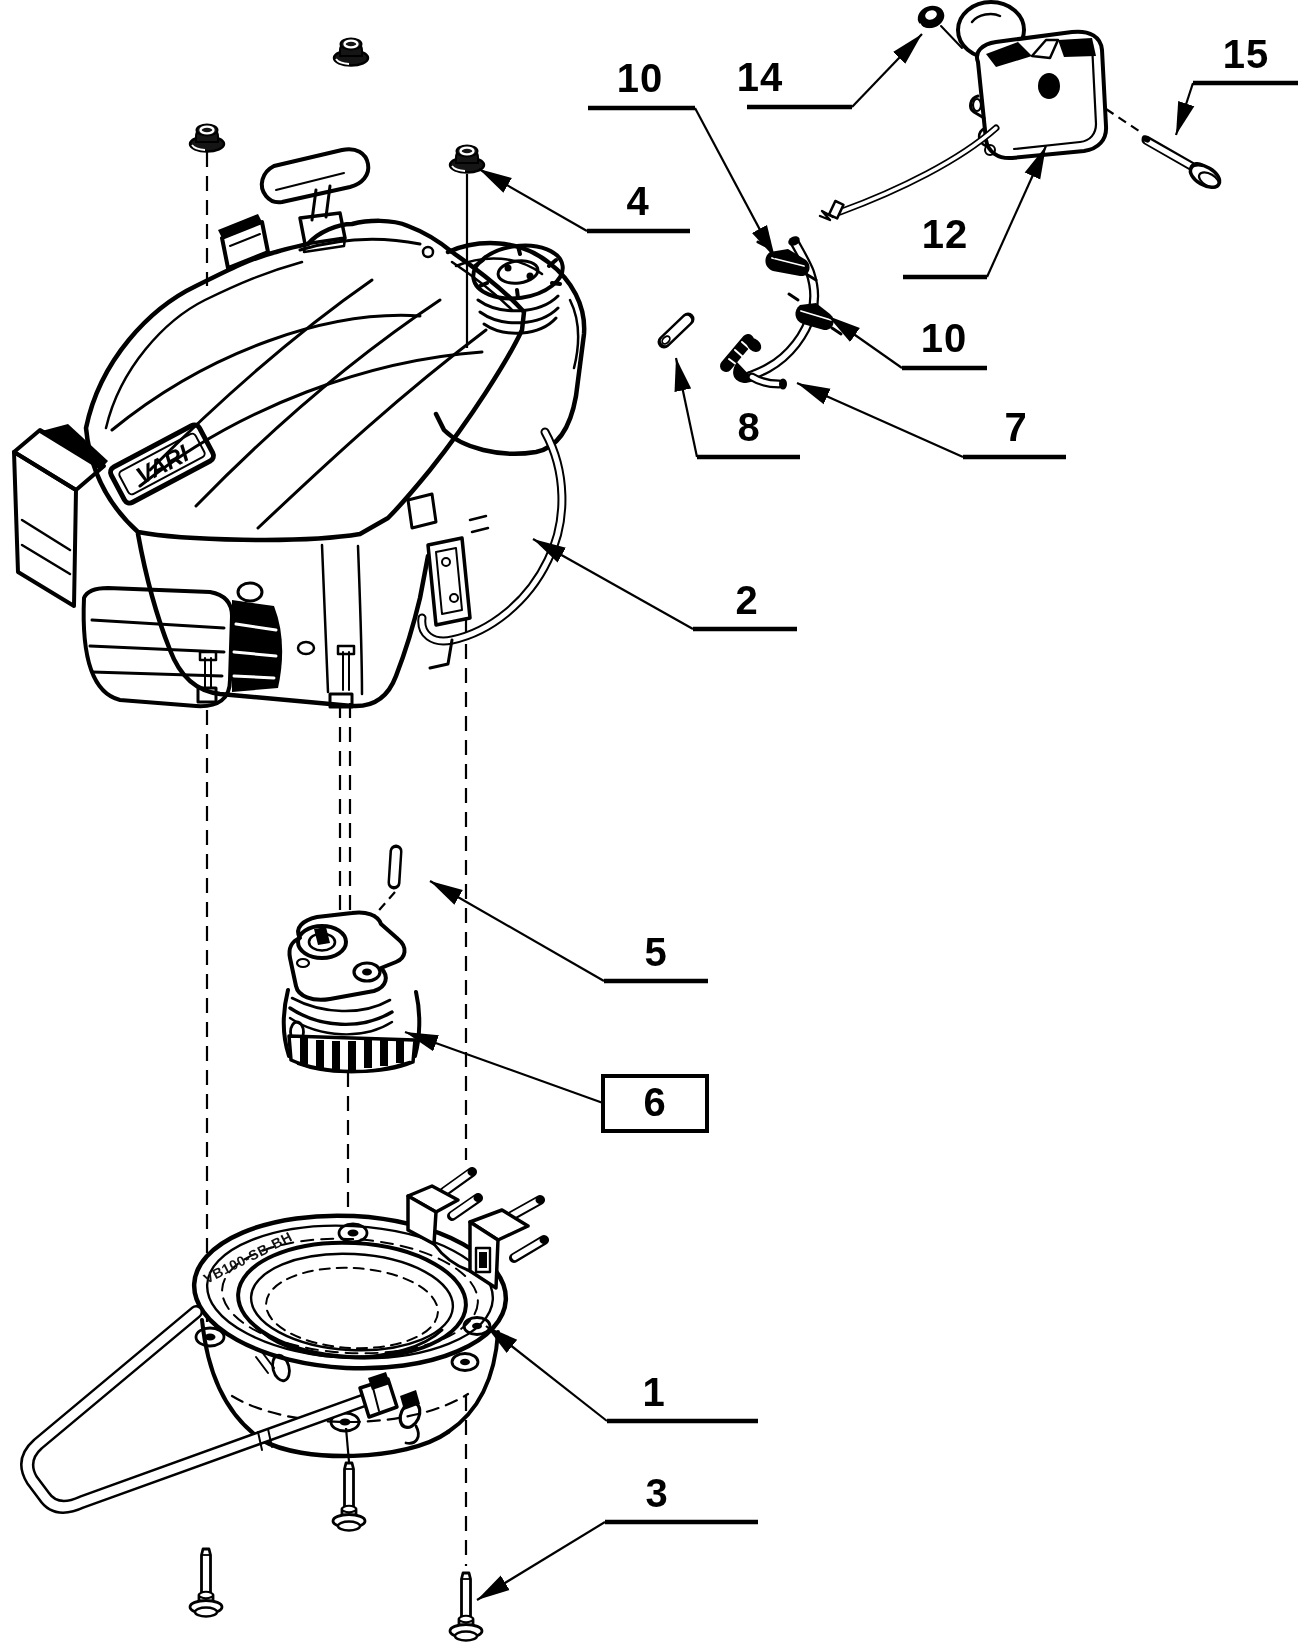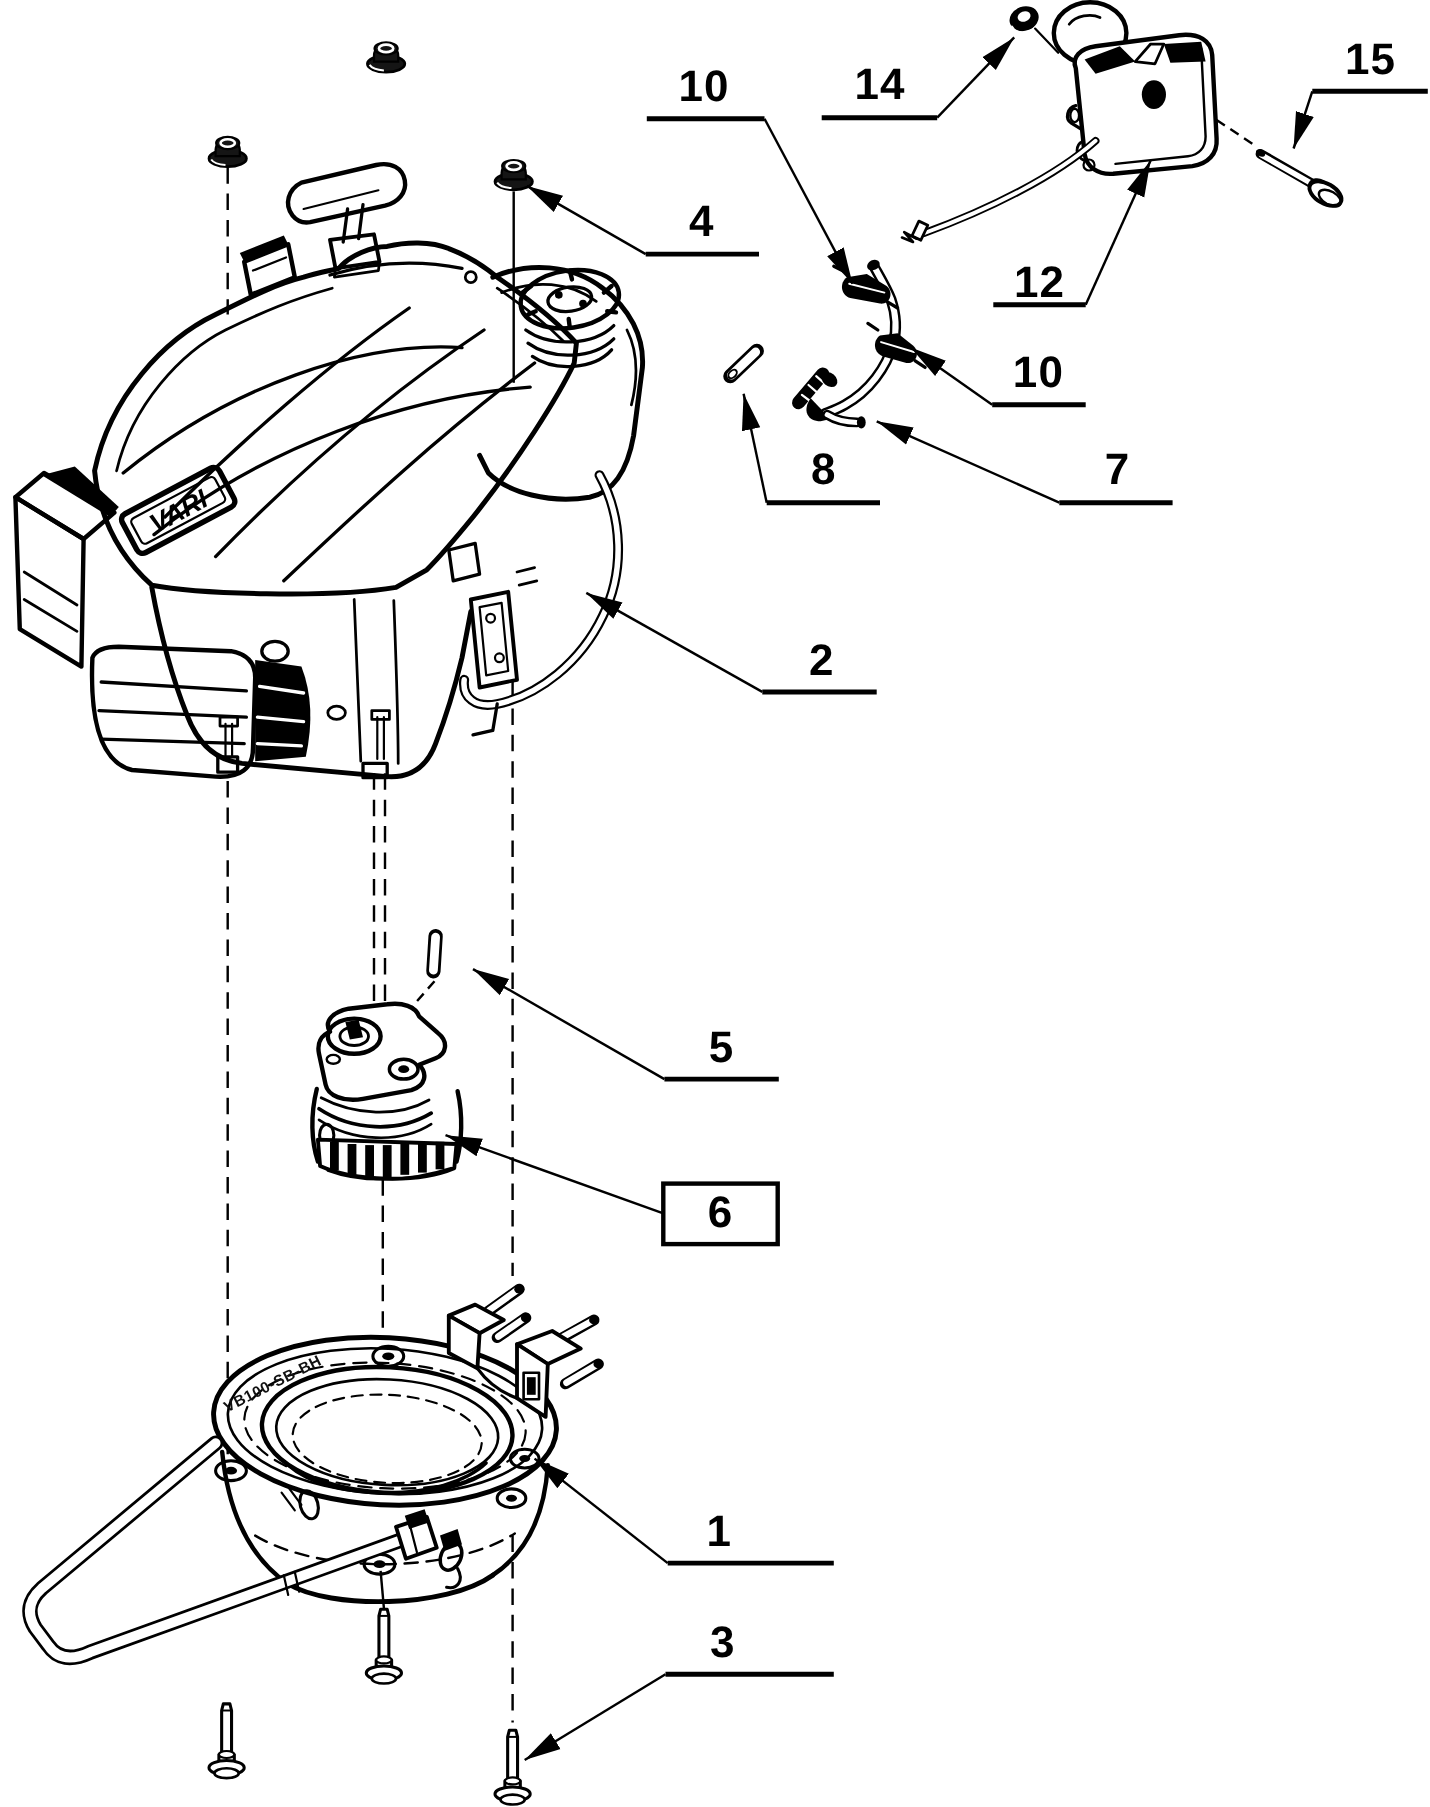--- a/index.html
+++ b/index.html
@@ -385,24 +385,24 @@
       <line x1="693" y1="629" x2="533" y2="539" marker-end="url(#arr)"></line>
       <line x1="604" y1="981" x2="430" y2="881" marker-end="url(#arr)"></line>
       <line x1="603" y1="1103" x2="405" y2="1032" marker-end="url(#arr)"></line>
       <line x1="607" y1="1421" x2="486" y2="1326" marker-end="url(#arr)"></line>
       <line x1="605" y1="1522" x2="477" y2="1600" marker-end="url(#arr)"></line>
     </g>
   </g>
 </svg>
 
 <div class="callout" style="left:640px;top:80px;">10</div>
-<div class="callout" style="left:800px;top:79px;">14</div>
+<div class="callout" style="left:760px;top:79px;">14</div>
 <div class="callout" style="left:1246px;top:56px;">15</div>
 <div class="callout" style="left:638px;top:203px;">4</div>
-<div class="callout" style="left:945px;top:259px;">12</div>
+<div class="callout" style="left:945px;top:236px;">12</div>
 <div class="callout" style="left:944px;top:340px;">10</div>
 <div class="callout" style="left:749px;top:429px;">8</div>
 <div class="callout" style="left:1016px;top:429px;">7</div>
 <div class="callout" style="left:747px;top:602px;">2</div>
 <div class="callout" style="left:656px;top:954px;">5</div>
 <div class="callout boxed" style="left:655px;top:1104px;">6</div>
 <div class="callout" style="left:654px;top:1394px;">1</div>
 <div class="callout" style="left:657px;top:1495px;">3</div>
 </div>
 

